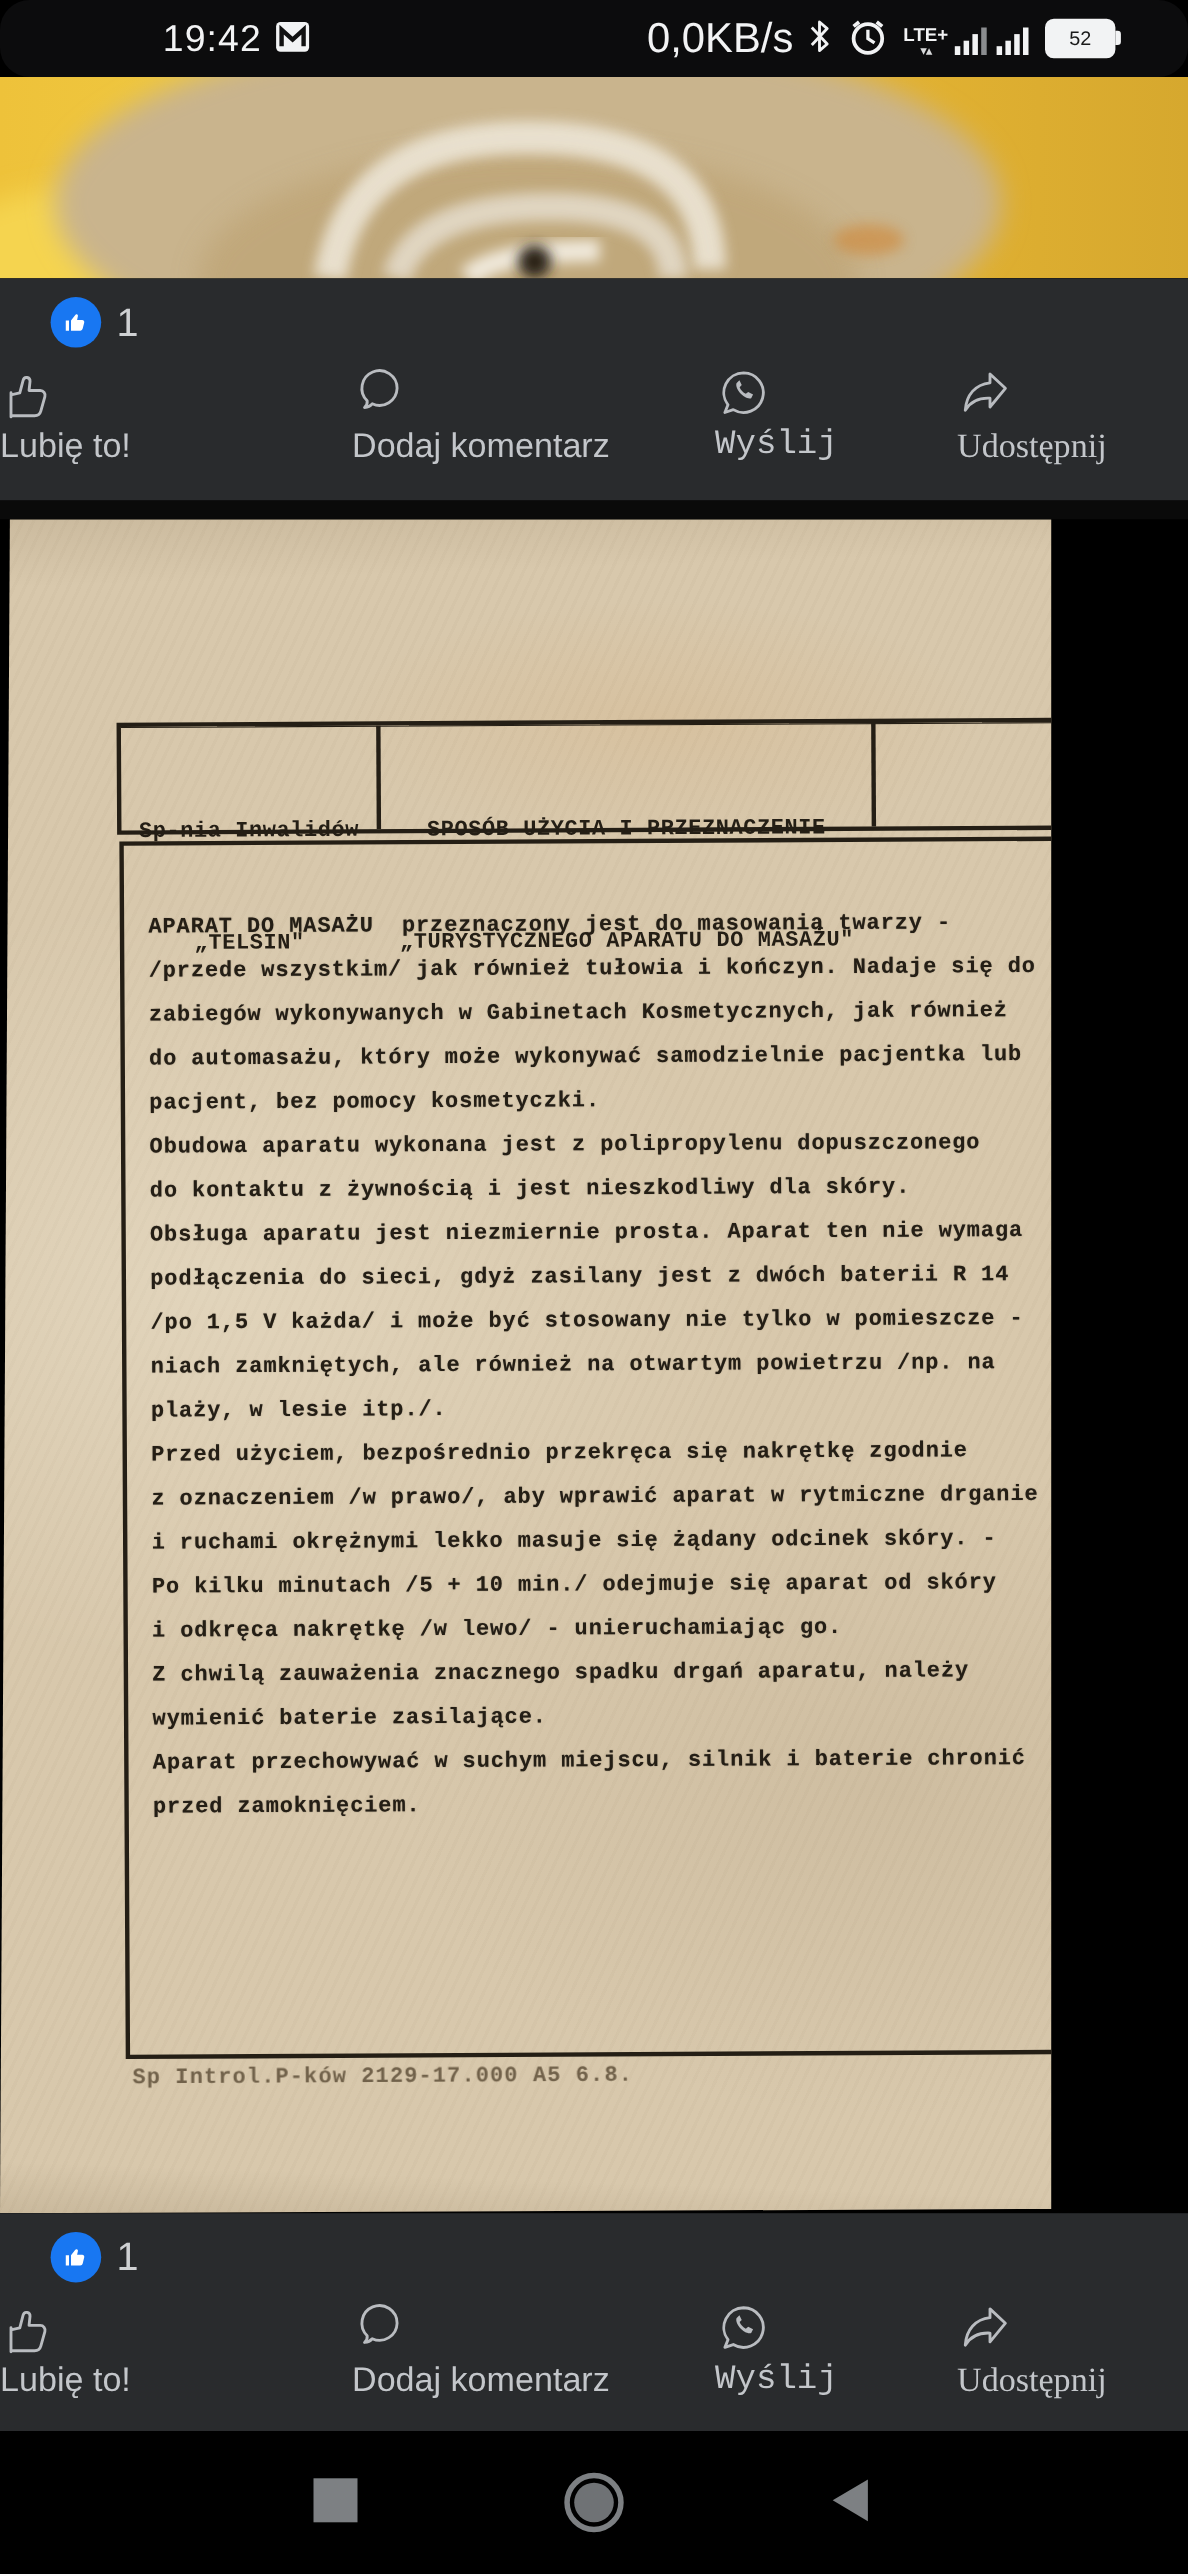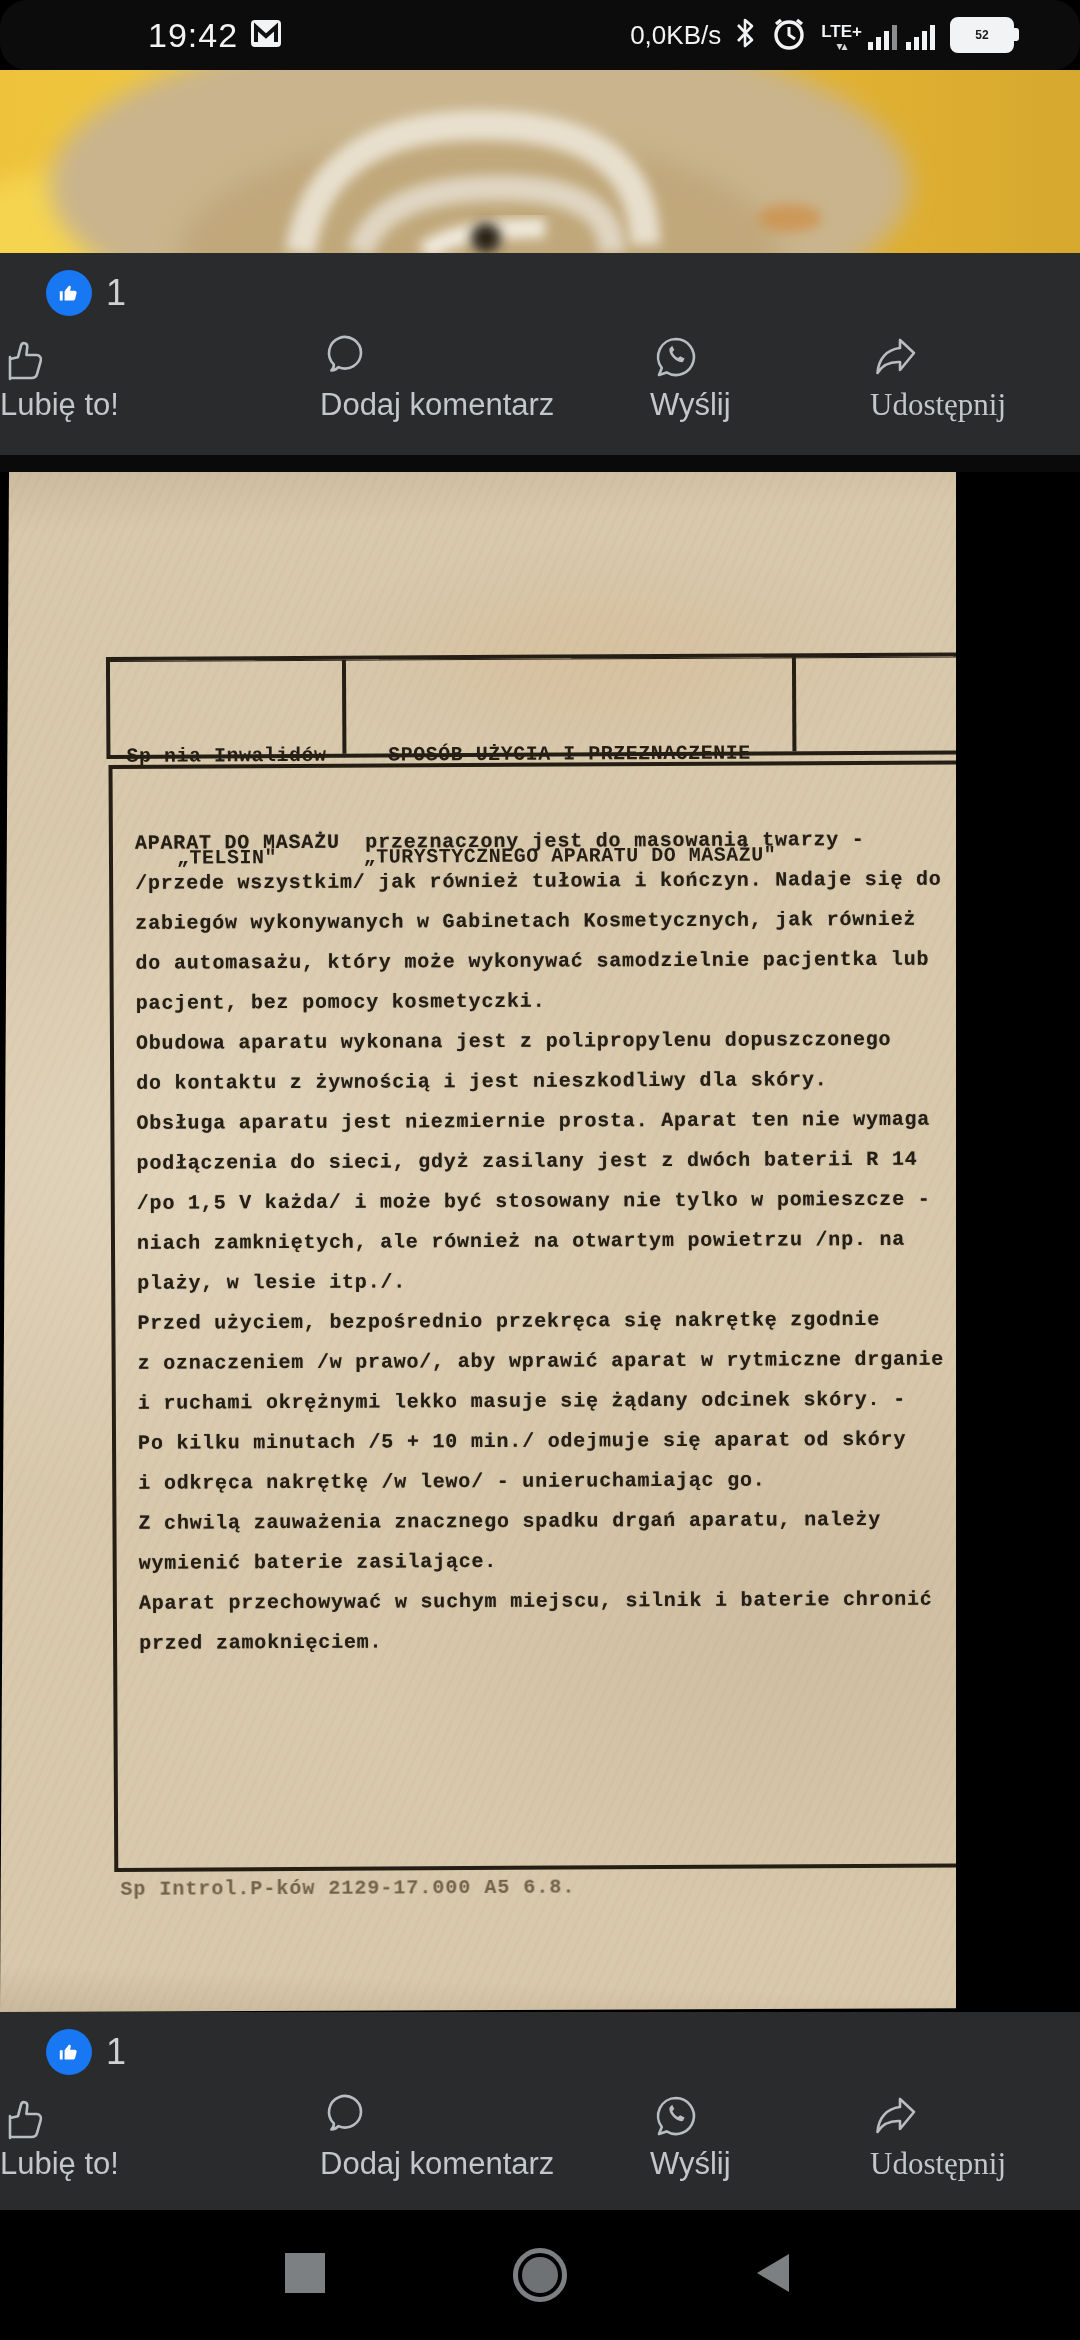--- a/index.html
+++ b/index.html
@@ -5,48 +5,48 @@
   html,body{margin:0;padding:0;background:#000;}
   .screen{position:relative;width:1080px;height:2340px;background:#000;overflow:hidden;
           font-family:"Liberation Sans",sans-serif;}
 
   
   .status-bar{position:absolute;top:0;left:0;width:1080px;height:70px;background:#0c0c0d;
               display:flex;align-items:center;justify-content:space-between;color:#f2f3f4;border-radius:27px;}
   .sb-left{display:flex;align-items:center;gap:10px;margin-left:148px;}
   .sb-time{font-size:34px;letter-spacing:1px;}
   .sb-right{display:flex;align-items:center;gap:12px;margin-right:66px;}
-  .sb-speed{font-size:26px;}
+  .sb-speed{font-size:38px;}
   .sb-net{display:flex;align-items:flex-end;gap:4px;}
   .sb-lte{display:flex;flex-direction:column;align-items:center;line-height:1;}
   .sb-lte span{font-size:17px;font-weight:bold;text-align:center;}
   .sb-lte small{font-size:12px;letter-spacing:-1px;color:#d8d9da;}
   .battery{position:relative;width:58px;height:30px;border:3px solid #f2f3f4;border-radius:8px;
            background:#f2f3f4;display:flex;align-items:center;justify-content:center;}
   .battery:after{content:"";position:absolute;right:-8px;top:8px;width:5px;height:13px;background:#f2f3f4;
                  border-radius:0 3px 3px 0;}
-  .battery b{font-size:12px;color:#1a1a1a;font-weight:bold;}
+  .battery b{font-size:18px;color:#1a1a1a;font-weight:normal;}
 
   
   .photo{position:absolute;top:70px;left:0;width:1080px;height:183px;overflow:hidden;}
   .photo svg{display:block;}
 
   
   .fb-panel{position:absolute;left:0;width:1080px;background:#292b2d;}
   .fb-panel.one{top:253px;height:202px;}
   .fb-panel.two{top:2012px;height:198px;}
   .reaction-row{display:flex;align-items:center;gap:14px;padding:14px 0 0 46px;height:52px;}
   .like-badge{width:46px;height:46px;border-radius:50%;background:#1877f2;display:flex;
               align-items:center;justify-content:center;}
   .reaction-count{color:#cfd1d3;font-size:36px;}
   .actions-row{display:flex;margin-top:12px;}
   .action{display:flex;flex-direction:column;align-items:flex-start;justify-content:flex-start;gap:4px;}
   .action:nth-child(1){width:320px;}
   .action:nth-child(2){width:330px;}
-  .action:nth-child(3){width:220px;}
+  .action:nth-child(3){width:220px;font-family:Liberation Mono, monospace;}
   .action:nth-child(4){width:210px;font-family:Liberation Serif, serif;}
   .action .ico{height:52px;display:flex;align-items:flex-end;}
   .action .lbl{color:#c3c6ca;font-size:31px;}
 
   
   .paper{position:absolute;top:472px;left:0;width:956px;height:1540px;background:#d8c8ac;
          clip-path:polygon(9px 0,100% 0,100% 99.75%,0 100%);}
   .paper-texture{position:absolute;inset:0;pointer-events:none;
     background:
       radial-gradient(420px 160px at 63% 12%, rgba(205,130,45,.10), rgba(205,130,45,0) 70%),

